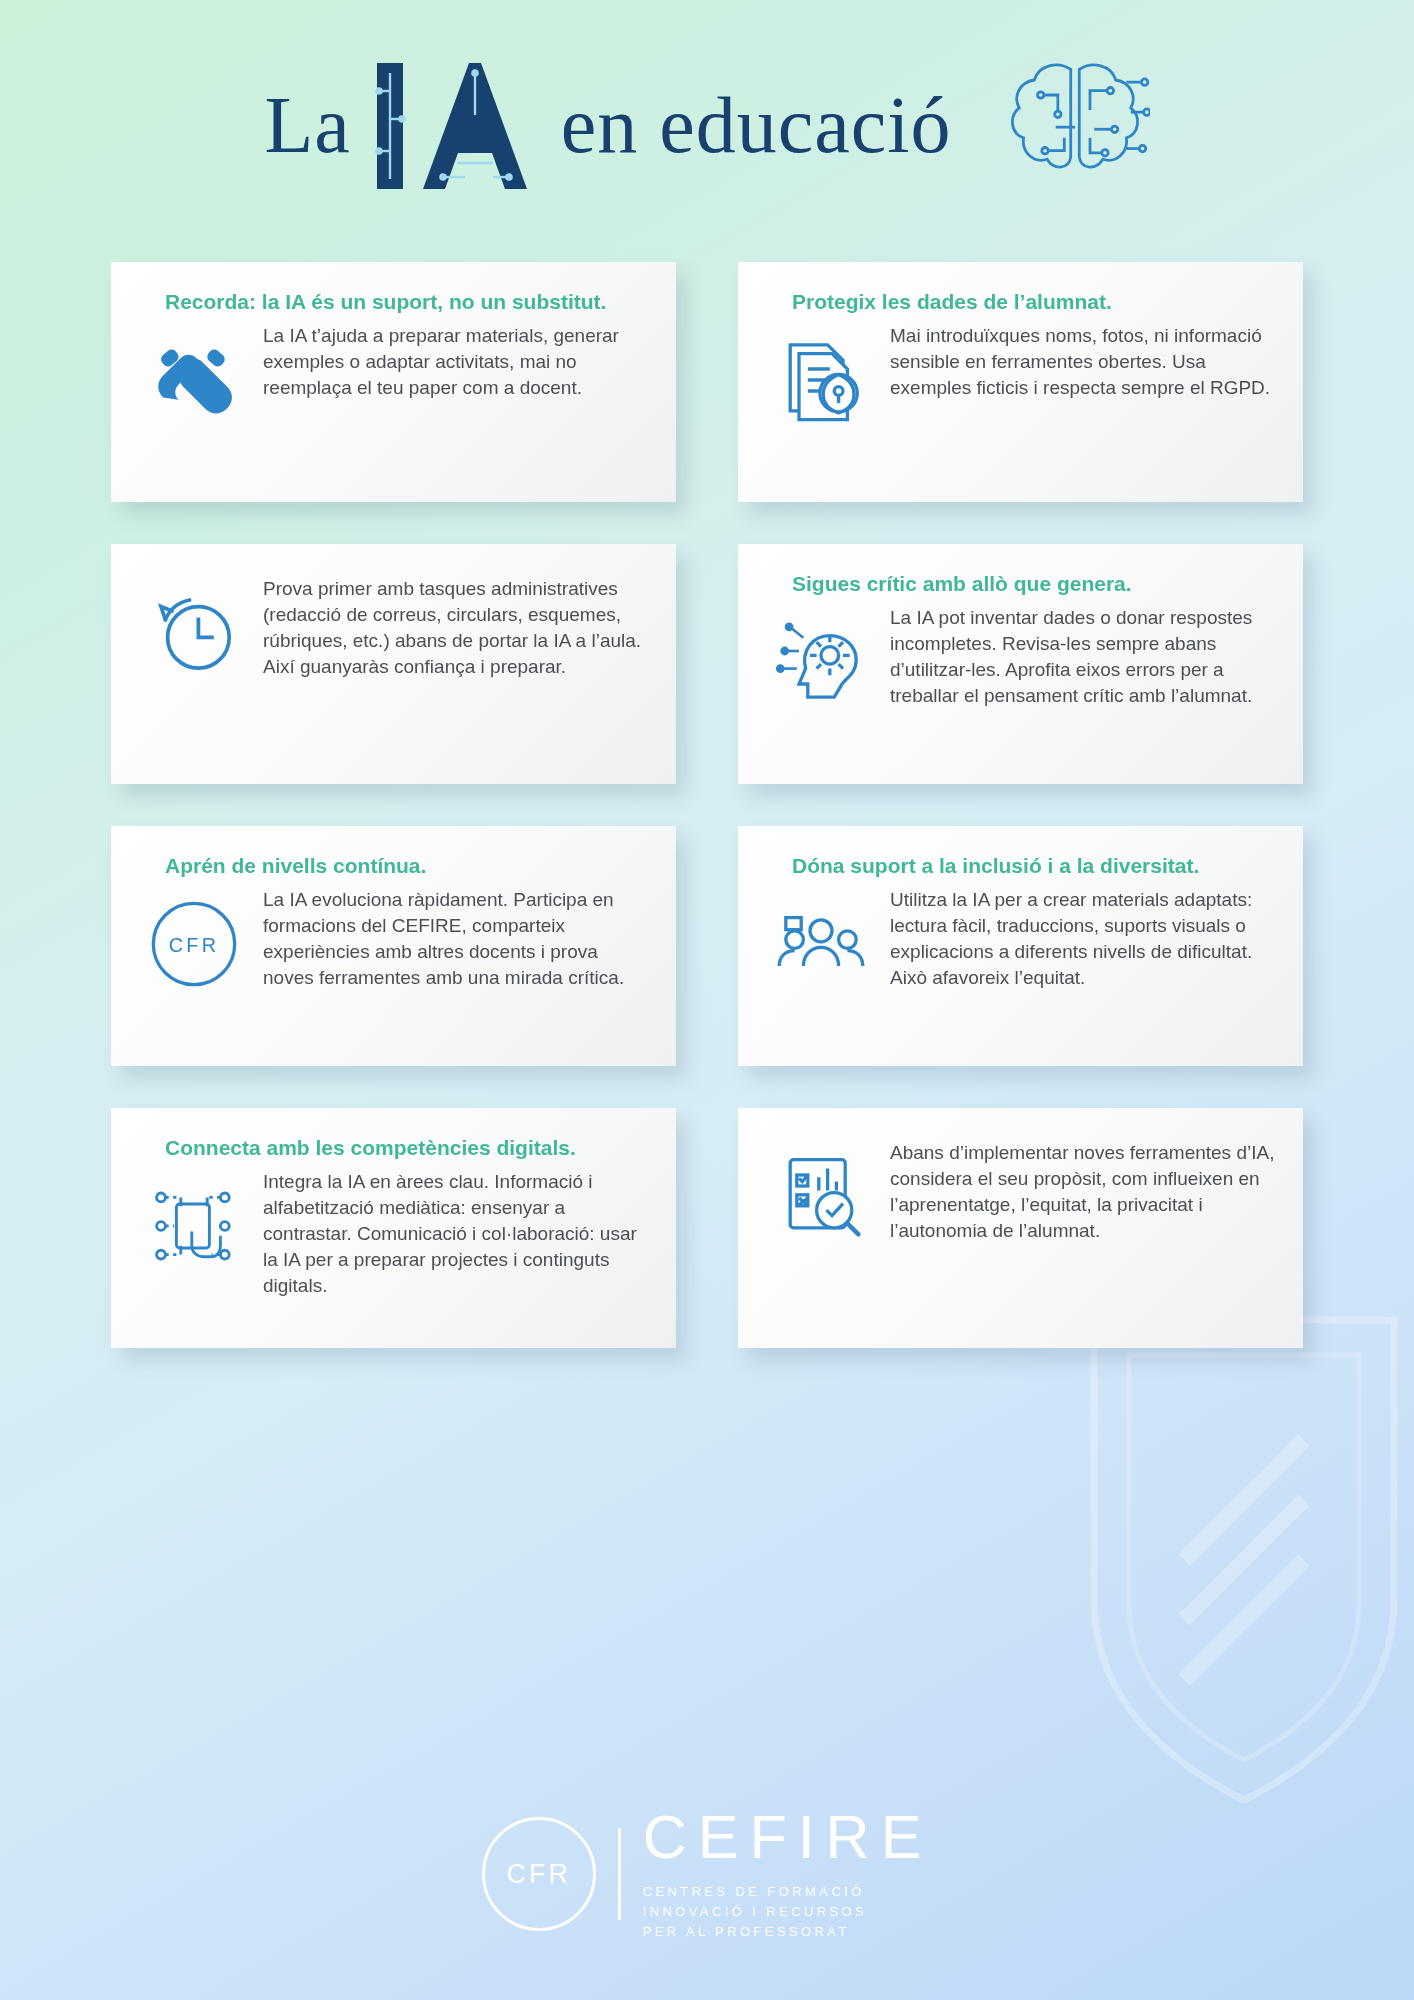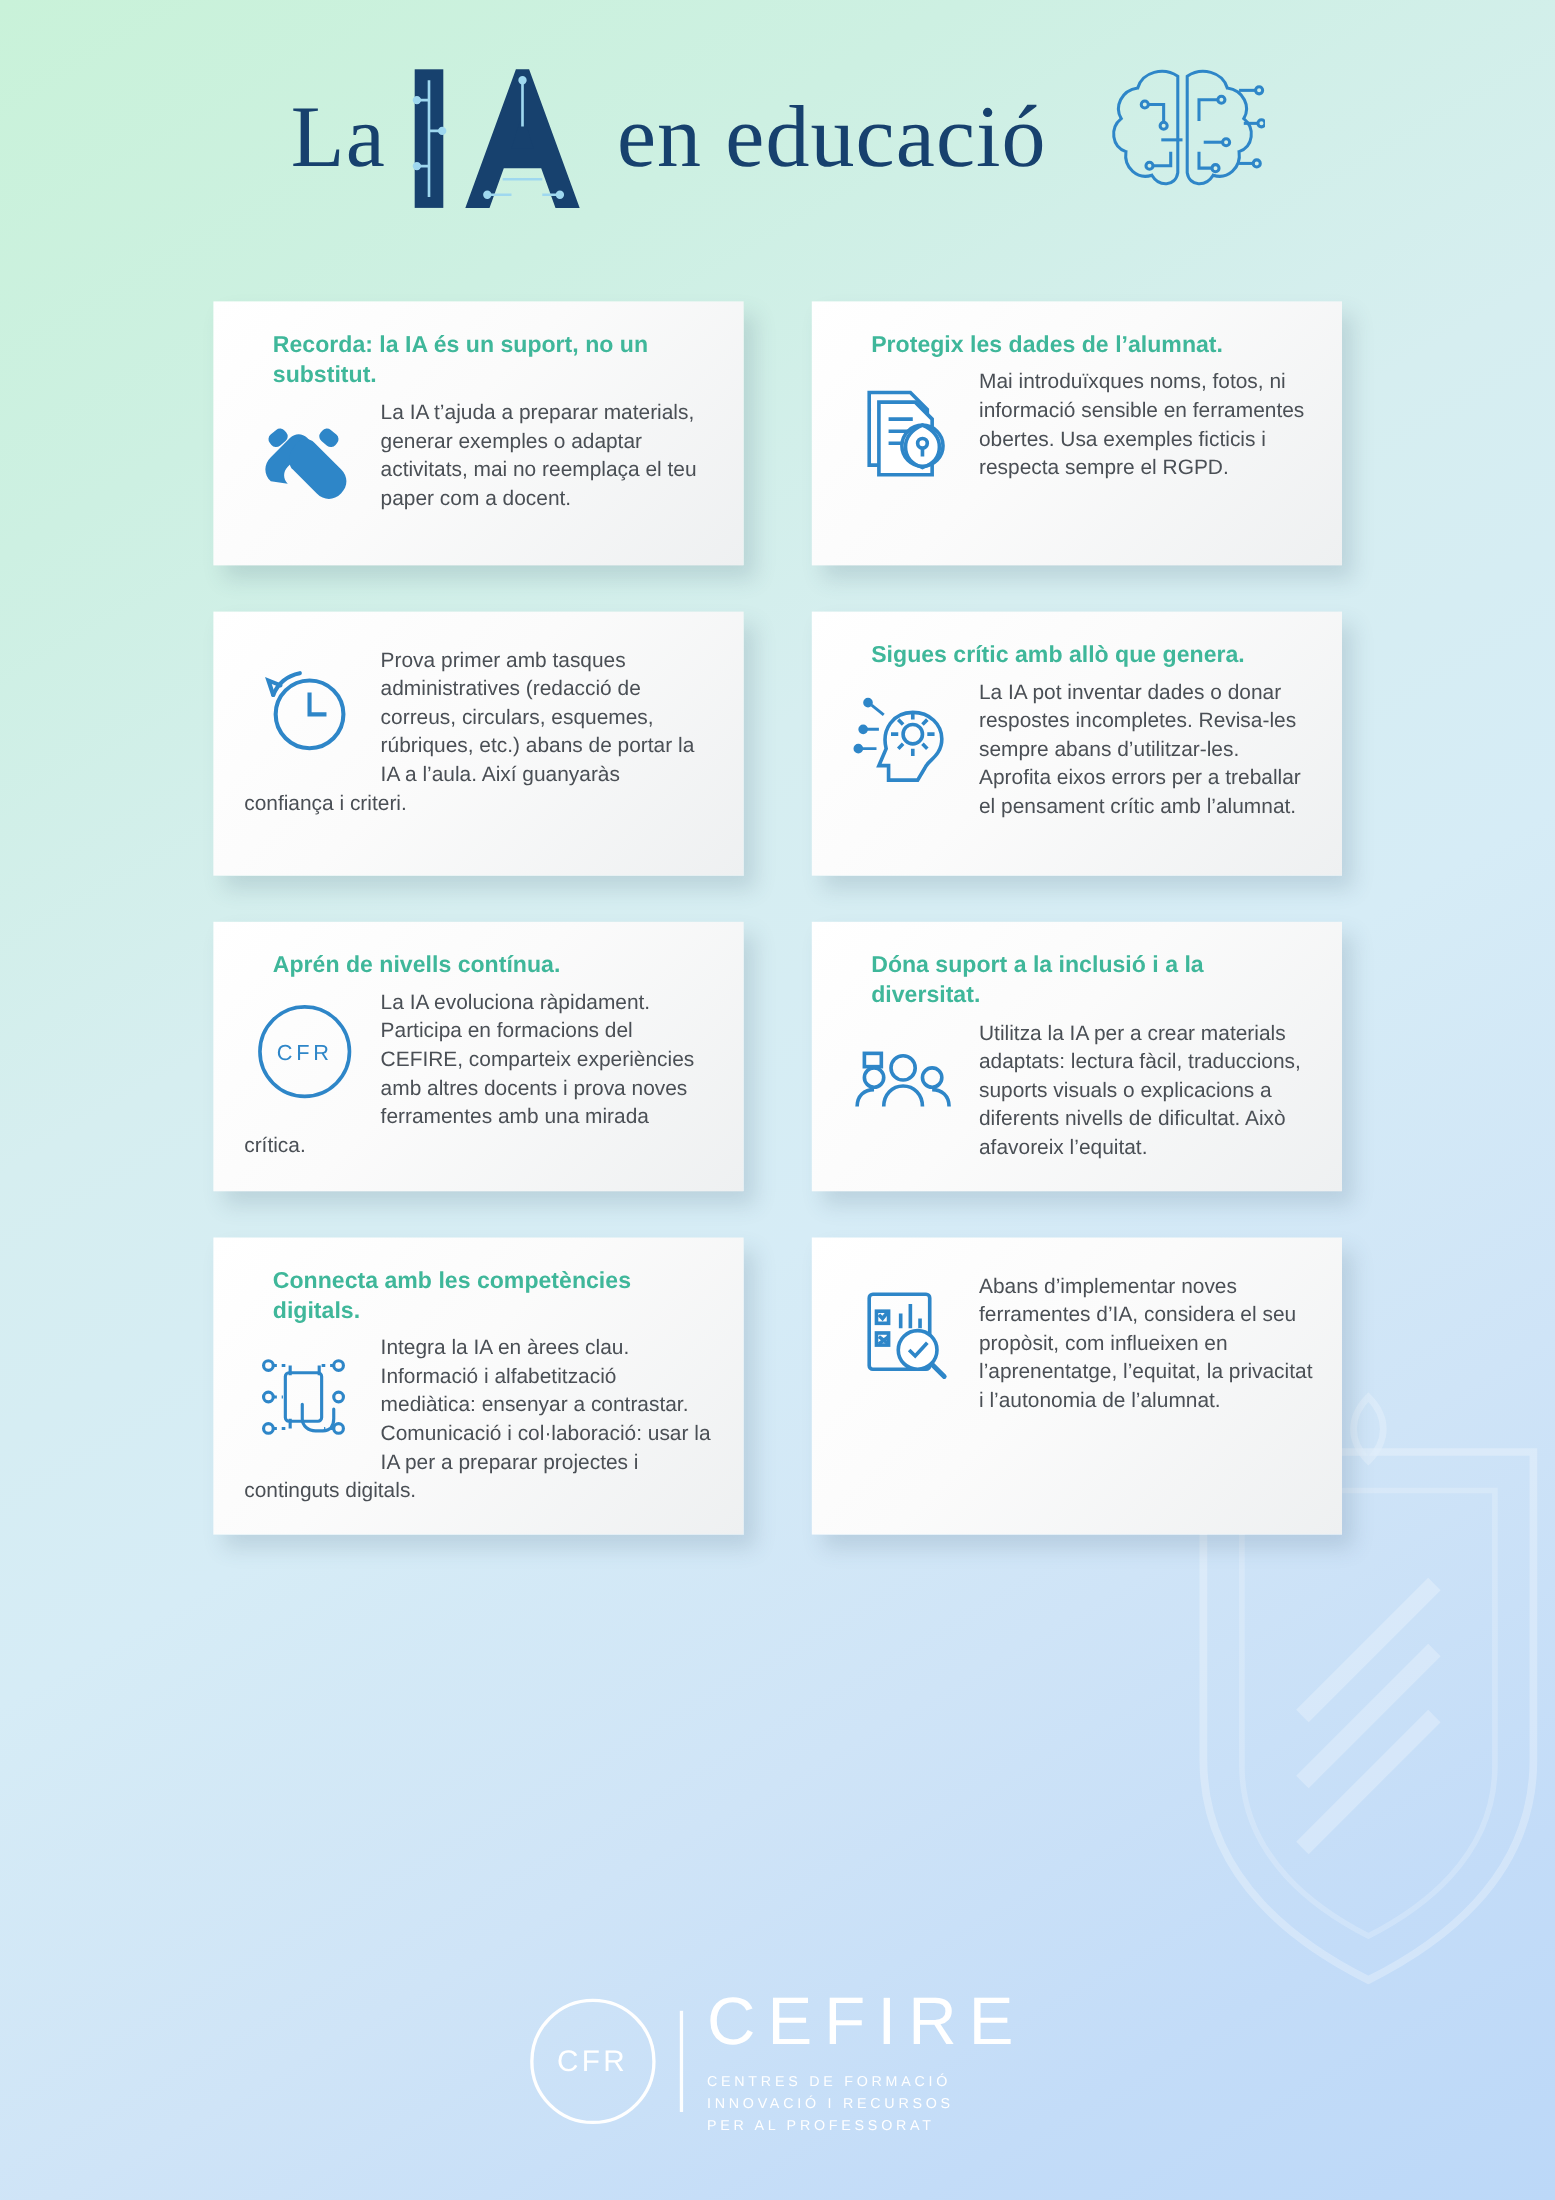--- a/index.html
+++ b/index.html
@@ -62,22 +62,22 @@
   }
   .brain-icon {
     width: 150px;
     height: 150px;
     margin-left: 26px;
   }
 
   
   .grid {
     position: relative;
-    width: 1026px;
-    margin: 24px auto 0 auto;
+    width: 1192px;
+    margin: 12px auto 0 auto;
     display: grid;
     grid-template-columns: 1fr 1fr;
     column-gap: 62px;
     row-gap: 42px;
   }
   .card {
     position: relative;
     background: linear-gradient(135deg, #ffffff 0%, #fbfbfb 45%, #eef0f1 100%);
     box-shadow: 10px 12px 18px rgba(60, 90, 110, 0.17);
     padding: 26px 26px 26px 28px;
@@ -266,21 +266,21 @@
   <div class="card">
     <div class="card-body clearfix">
       <div class="card-icon">
         <svg viewBox="0 0 100 100" fill="none" stroke="#2e86c8" stroke-width="3.4">
           <circle cx="54" cy="54" r="28"></circle>
           <path d="M54 36 v18 h14"></path>
           <path d="M30 30 l-10 -4 l4 12" stroke-linecap="round"></path>
           <path d="M24 38 c4 -10 12 -16 22 -18" stroke-linecap="round"></path>
         </svg>
       </div>
-      <div class="card-text">Prova primer amb tasques administratives (redacció de correus, circulars, esquemes, rúbriques, etc.) abans de portar la IA a l’aula. Així guanyaràs confiança i criteri.</div>
+      <div class="card-text">Prova primer amb tasques administratives (redacció de correus, circulars, esquemes, rúbriques, etc.) abans de portar la IA a l’aula. Així guanyaràs confiança i preparar.</div>
     </div>
   </div>
 
   <div class="card">
     <div class="card-title">Sigues crític amb allò que genera.</div>
     <div class="card-body clearfix">
       <div class="card-icon">
         <svg viewBox="0 0 100 100" fill="none" stroke="#2e86c8" stroke-width="3">
           <path d="M62 82 H38 v-12 h-8 l6 -14 c-4 -16 6 -30 22 -30 c14 0 24 10 24 22 c0 14 -12 18 -14 24 z"></path>
           <circle cx="58" cy="44" r="8"></circle>

